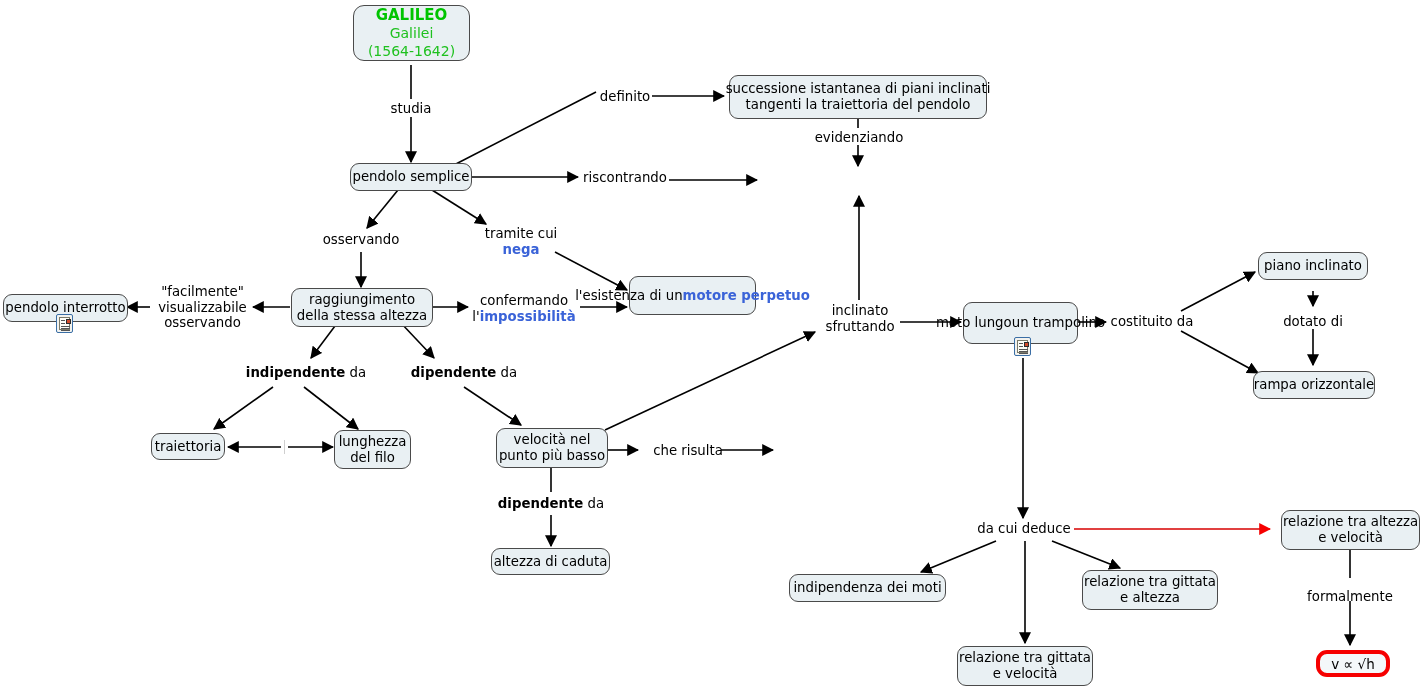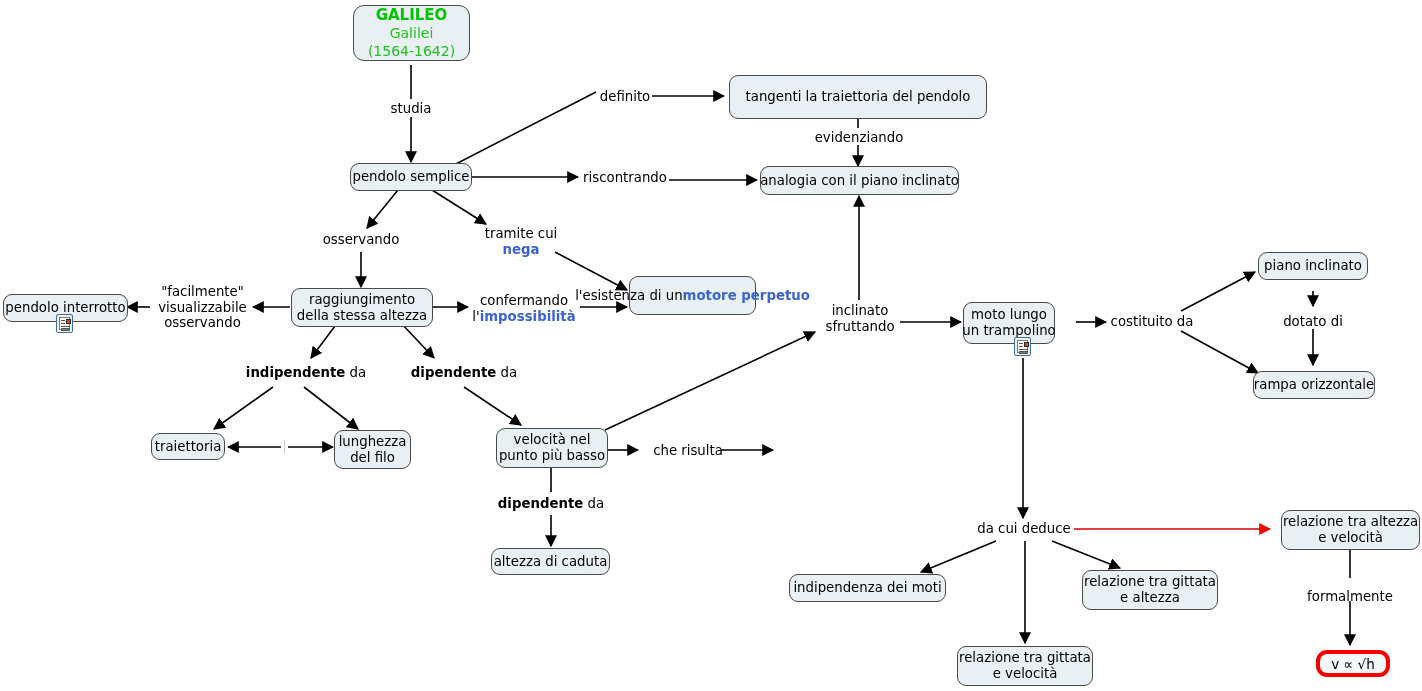--- a/index.html
+++ b/index.html
@@ -198,26 +198,24 @@
     <span class="nlines ln1">GALILEO</span>
     <span class="nlines ln2">Galilei</span>
     <span class="nlines ln3">(1564-1642)</span>
   </div>
 
   <div class="node" style="left:350px; top:163px; width:122px; height:28px;">
     <span>pendolo semplice</span>
   </div>
 
   <div class="node" style="left:729px; top:75px; width:258px; height:44px; flex-direction:column;">
+    <span class="nlines">successione istantanea di piani inclinati</span>
     <span class="nlines">tangenti la traiettoria del pendolo</span>
   </div>
 
-  <div class="node" style="left:760px; top:166px; width:199px; height:29px;">
-    <span>analogia con il piano inclinato</span>
-  </div>
 
   <div class="node" style="left:291px; top:288px; width:142px; height:39px; flex-direction:column;">
     <span class="nlines">raggiungimento</span>
     <span class="nlines">della stessa altezza</span>
   </div>
 
   <div class="node" style="left:3px; top:294px; width:125px; height:28px;">
     <span>pendolo interrotto</span>
   </div>
   <div class="resicon" style="left:56px; top:314px;">
@@ -247,21 +245,21 @@
   <div class="node" style="left:496px; top:428px; width:112px; height:40px; flex-direction:column;">
     <span class="nlines">velocità nel</span>
     <span class="nlines">punto più basso</span>
   </div>
 
 
   <div class="node" style="left:491px; top:548px; width:119px; height:27px;">
     <span>altezza di caduta</span>
   </div>
 
-  <div class="node" style="left:963px; top:302px; width:92px; height:42px; flex-direction:column;">
+  <div class="node" style="left:963px; top:302px; width:115px; height:42px; flex-direction:row;">
     <span class="nlines">moto lungo</span>
     <span class="nlines">un trampolino</span>
   </div>
   <div class="resicon" style="left:1014px; top:337px;">
     <i class="pg"></i>
       <i class="l1"></i>
       <i class="l2"></i>
       <i class="l3"></i>
       <i class="l4"></i>
       <i class="l5"></i>

